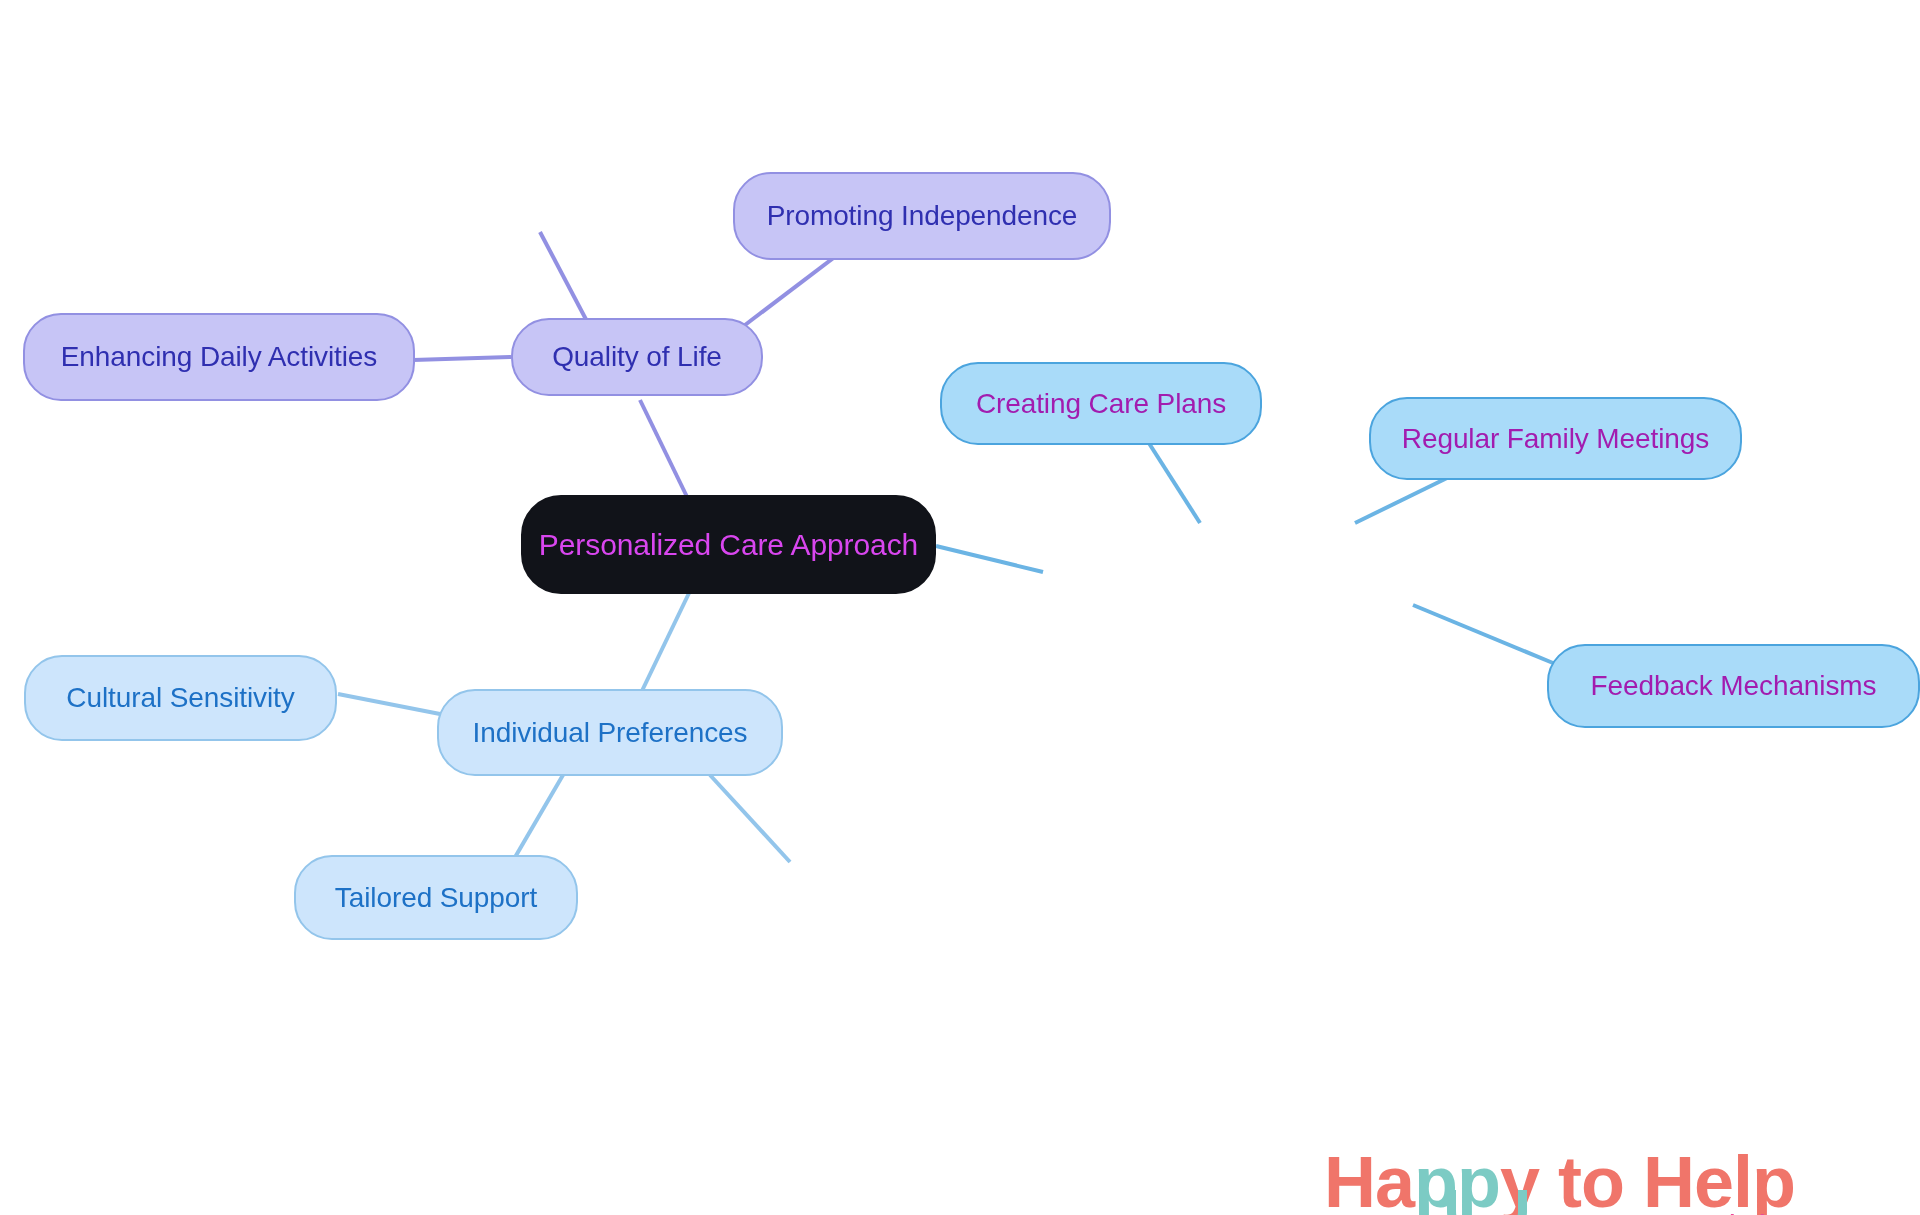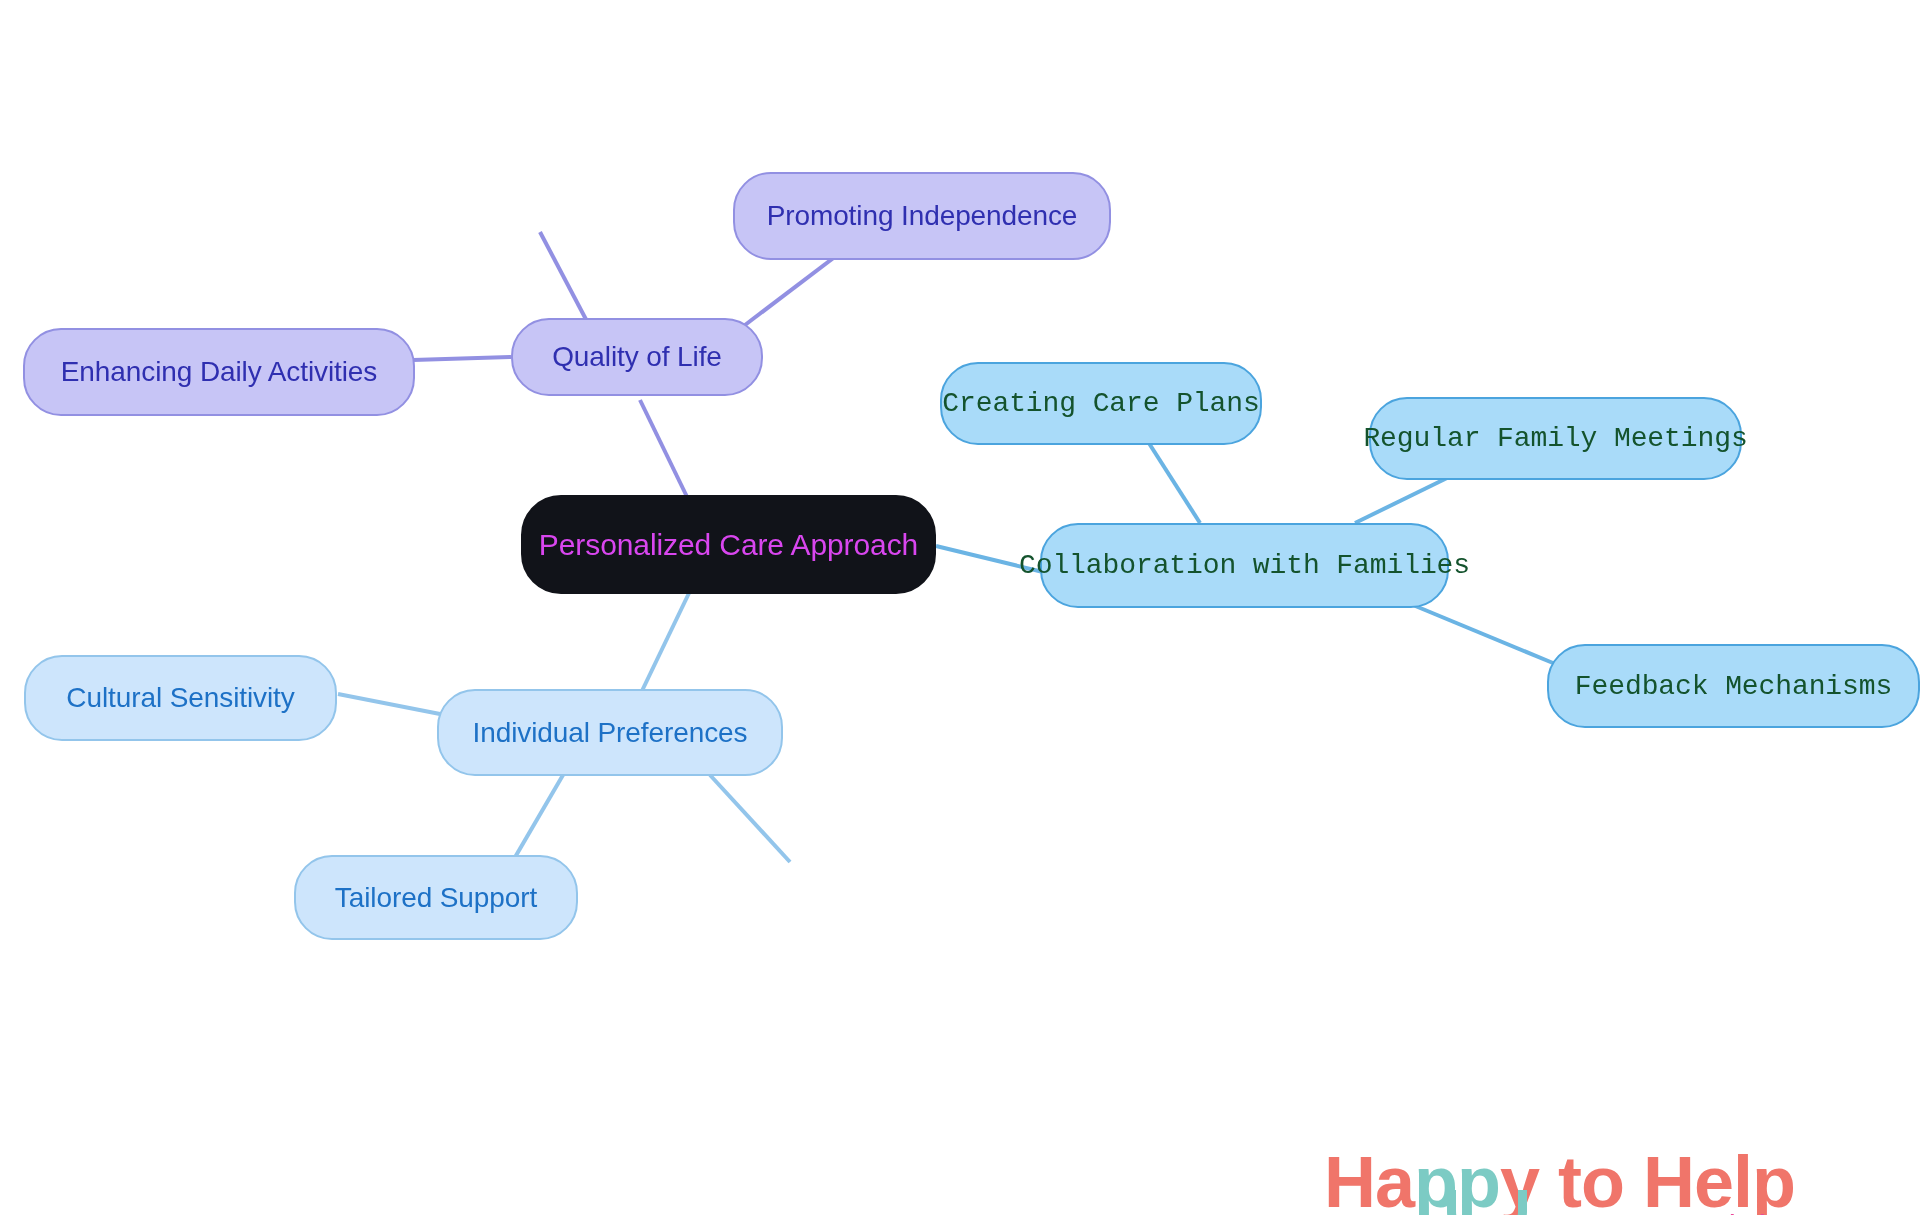--- a/index.html
+++ b/index.html
@@ -54,23 +54,22 @@
     background: #c7c5f6;
     border-color: #9290e2;
     color: #2f2fb0;
     font-size: 28px;
   }
 
   
   .node.blue {
     background: #a9dbf9;
     border-color: #4ba4de;
-    color: #14532d;
+    color: #a21caf;
     font-size: 28px;
-    font-family: Liberation Mono, monospace;
   }
 
   
   .node.lightblue {
     background: #cde5fc;
     border-color: #93c5eb;
     color: #1d71c6;
     font-size: 28px;
   }
 
@@ -156,27 +155,24 @@
 
   <div class="node purple" style="left:511px; top:318px; width:252px; height:78px;">
     <span>Quality of Life</span>
   </div>
 
 
   <div class="node purple" style="left:733px; top:172px; width:378px; height:88px;">
     <span>Promoting Independence</span>
   </div>
 
-  <div class="node purple" style="left:23px; top:328px; width:392px; height:88px;">
+  <div class="node purple" style="left:23px; top:313px; width:392px; height:88px;">
     <span>Enhancing Daily Activities</span>
   </div>
 
-  <div class="node blue" style="left:1040px; top:523px; width:409px; height:85px;">
-    <span>Collaboration with Families</span>
-  </div>
 
   <div class="node blue" style="left:940px; top:362px; width:322px; height:83px;">
     <span>Creating Care Plans</span>
   </div>
 
   <div class="node blue" style="left:1369px; top:397px; width:373px; height:83px;">
     <span>Regular Family Meetings</span>
   </div>
 
   <div class="node blue" style="left:1547px; top:644px; width:373px; height:84px;">

